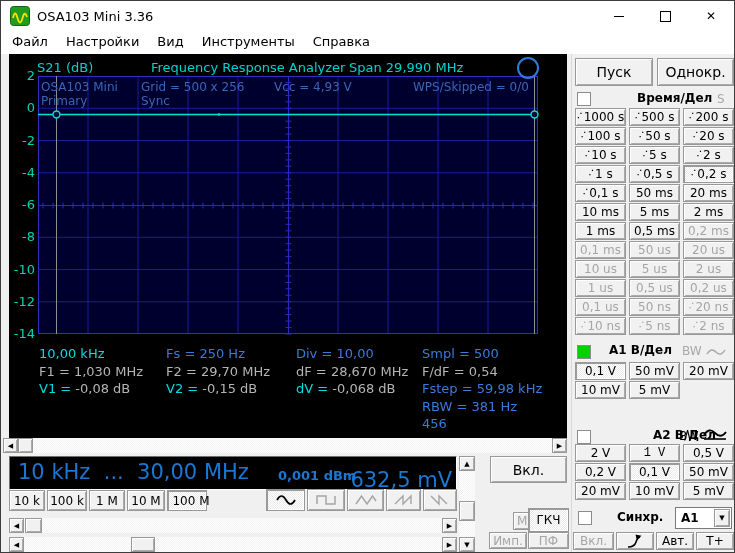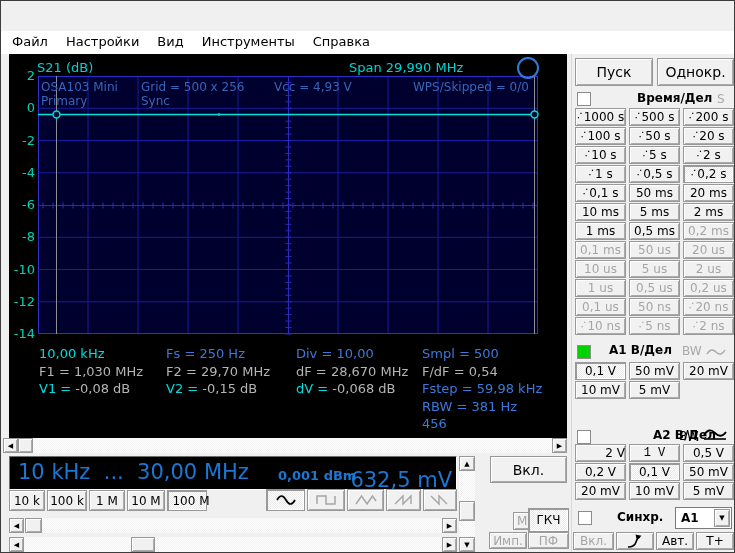--- a/index.html
+++ b/index.html
@@ -60,31 +60,48 @@
   .combo-text{position:absolute;left:5px;top:3px;font-size:12px;font-weight:bold;color:#000;}
   .combo-btn{position:absolute;right:1px;top:1px;width:16px;height:18px;background:#f1f1f1;border:1px solid #989898;
              box-shadow:inset 1px 1px 0 #fff, inset -1px -1px 0 #ababab;display:flex;align-items:center;justify-content:center;font-size:7px;box-sizing:border-box;}
   .groove{position:absolute;left:570px;top:53px;width:1px;height:498px;background:#d8d8d8;}
 </style>
 </head>
 <body>
 
 <div class="win">
 
+  <div class="titlebar">
+    <svg class="app-icon" viewBox="0 0 20 20">
+      <rect x="0.5" y="0.5" width="19" height="19" rx="3" fill="#1f9b1f" stroke="#116611"></rect>
+      <path d="M3 12 q2 -9 4.5 0 q2.5 9 5 0 q2 -8 4.5 -1" fill="none" stroke="#ffe000" stroke-width="1.8"></path>
+    </svg>
+    <span class="title-text">OSA103 Mini 3.36</span>
+    <div class="winbtn" style="right:92px;">
+        <div class="g-min"></div>
+      </div>
+    <div class="winbtn" style="right:46px;">
+        <div class="g-max"></div>
+      </div>
+    <div class="winbtn" style="right:0;">
+        <span class="g-close">✕</span>
+      </div>
+  </div>
 
   <div class="menubar" id="menubar">
       <div class="menu-item">Файл</div>
       <div class="menu-item">Настройки</div>
       <div class="menu-item">Вид</div>
       <div class="menu-item">Инструменты</div>
       <div class="menu-item">Справка</div>
     </div>
 
   <div class="scope" id="scope">
     <span class="sh" style="left:28px;top:6px;">S21 (dB)</span>
+    <span class="sh" style="left:142px;top:6px;">Frequency Response Analyzer</span>
     <span class="sh" style="left:340px;top:6px;">Span 29,990 MHz</span>
     <div class="indicator-circle"></div>
     <svg id="scope-svg" width="558" height="384">
         <rect x="29" y="22" width="500" height="258" fill="#00002e"></rect>
         <path d="M79 22V280M129 22V280M179 22V280M229 22V280M329 22V280M379 22V280M429 22V280M479 22V280M29 54.3H529M29 86.5H529M29 118.8H529M29 183.3H529M29 215.5H529M29 247.8H529" stroke="#1b1b9e" stroke-width="1" fill="none"></path>
         <rect x="29.5" y="22.5" width="499" height="257" fill="none" stroke="#2e2ec8"></rect>
         <path d="M279.5 22V280M29 151.5H529" stroke="#2a2ac0" fill="none"></path>
         <path d="M34 148.5V154.5M44 148.5V154.5M54 148.5V154.5M64 148.5V154.5M74 148.5V154.5M84 148.5V154.5M94 148.5V154.5M104 148.5V154.5M114 148.5V154.5M124 148.5V154.5M134 148.5V154.5M144 148.5V154.5M154 148.5V154.5M164 148.5V154.5M174 148.5V154.5M184 148.5V154.5M194 148.5V154.5M204 148.5V154.5M214 148.5V154.5M224 148.5V154.5M234 148.5V154.5M244 148.5V154.5M254 148.5V154.5M264 148.5V154.5M274 148.5V154.5M284 148.5V154.5M294 148.5V154.5M304 148.5V154.5M314 148.5V154.5M324 148.5V154.5M334 148.5V154.5M344 148.5V154.5M354 148.5V154.5M364 148.5V154.5M374 148.5V154.5M384 148.5V154.5M394 148.5V154.5M404 148.5V154.5M414 148.5V154.5M424 148.5V154.5M434 148.5V154.5M444 148.5V154.5M454 148.5V154.5M464 148.5V154.5M474 148.5V154.5M484 148.5V154.5M494 148.5V154.5M504 148.5V154.5M514 148.5V154.5M524 148.5V154.5M276.5 28.4H282.5M276.5 34.9H282.5M276.5 41.4H282.5M276.5 47.8H282.5M276.5 54.3H282.5M276.5 60.7H282.5M276.5 67.2H282.5M276.5 73.6H282.5M276.5 80.1H282.5M276.5 86.5H282.5M276.5 93.0H282.5M276.5 99.4H282.5M276.5 105.9H282.5M276.5 112.3H282.5M276.5 118.8H282.5M276.5 125.2H282.5M276.5 131.7H282.5M276.5 138.1H282.5M276.5 144.6H282.5M276.5 151.0H282.5M276.5 157.4H282.5M276.5 163.9H282.5M276.5 170.3H282.5M276.5 176.8H282.5M276.5 183.2H282.5M276.5 189.7H282.5M276.5 196.1H282.5M276.5 202.6H282.5M276.5 209.0H282.5M276.5 215.5H282.5M276.5 221.9H282.5M276.5 228.4H282.5M276.5 234.8H282.5M276.5 241.3H282.5M276.5 247.7H282.5M276.5 254.2H282.5M276.5 260.6H282.5M276.5 267.1H282.5M276.5 273.5H282.5M276.5 280.0H282.5" stroke="#2a2ac0" stroke-width="1" fill="none"></path>
         <path d="M47.5 22V280M525.5 22V280" stroke="#8f8f8f" stroke-width="1" fill="none"></path>
         <path d="M29 60.5H529" stroke="#00e0e0" stroke-width="1.5" fill="none"></path>
@@ -298,21 +315,21 @@
     </div>
     <div class="btn" style="left: 682px; top: 361px; width: 51px; height: 18px;">
       <span>20 mV</span>
     </div>
     <div class="btn" style="left: 574px; top: 380px; width: 51px; height: 18px;">
       <span>10 mV</span>
     </div>
     <div class="btn" style="left: 628px; top: 380px; width: 51px; height: 18px;">
       <span>5 mV</span>
     </div>
-    <div class="btn" style="left: 574px; top: 443px; width: 51px; height: 18px; justify-content: flex-end;">
+    <div class="btn" style="left: 574px; top: 443px; width: 51px; height: 18px;">
       <span>2 V</span>
     </div>
     <div class="btn" style="left: 628px; top: 443px; width: 51px; height: 18px; font-family: Liberation Mono, monospace;">
       <span>1 V</span>
     </div>
     <div class="btn" style="left: 682px; top: 443px; width: 51px; height: 18px;">
       <span>0,5 V</span>
     </div>
     <div class="btn" style="left: 574px; top: 462px; width: 51px; height: 18px;">
       <span>0,2 V</span>

